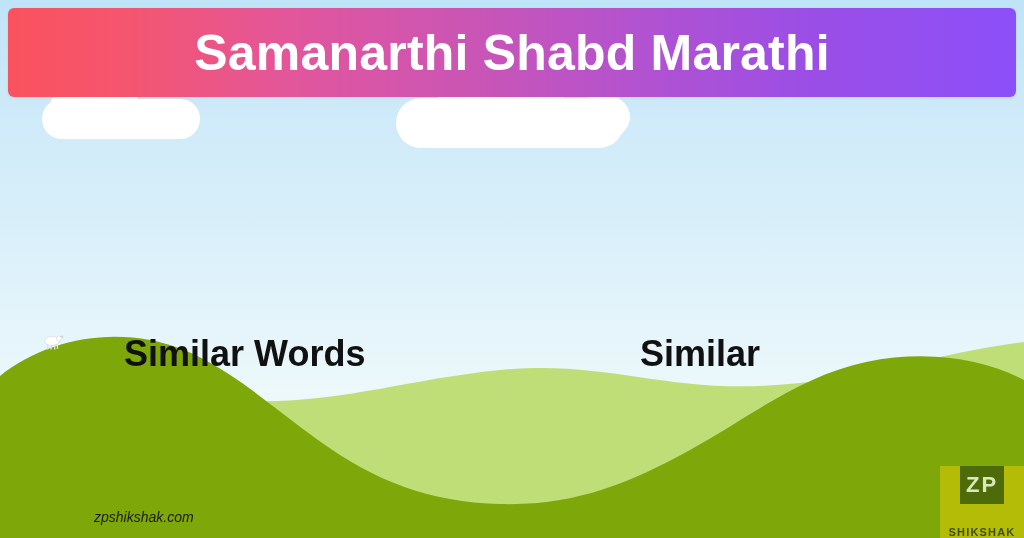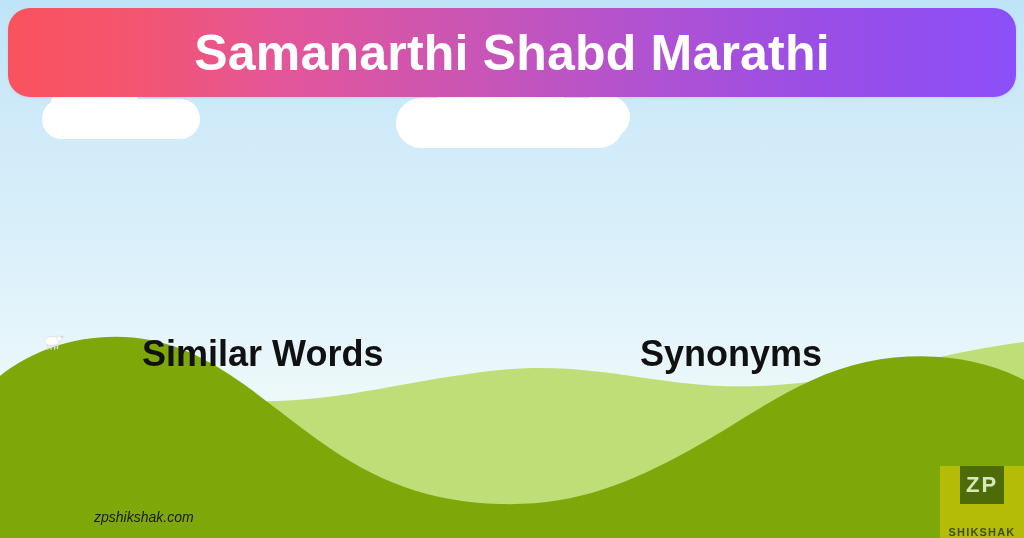--- a/index.html
+++ b/index.html
@@ -68,21 +68,21 @@
     height: 46px;
     background: #ffffff;
     border-radius: 50%;
   }
 
   
   .banner {
     position: absolute;
     left: 8px;
     width: 1008px;
-    border-radius: 22px;
+    border-radius: 6px;
     display: flex;
     align-items: center;
     justify-content: center;
     background: linear-gradient(90deg,
         #fa525e 0%,
         #f4556f 12%,
         #e2569b 28%,
         #c755b8 48%,
         #b052d2 64%,
         #9a4ee6 80%,
@@ -123,21 +123,21 @@
   }
 
   
   .label {
     position: absolute;
     color: #111111;
     font-size: 36px;
     font-weight: bold;
     white-space: nowrap;
   }
-  .label-similar { left: 142px; top: 333px; }
+  .label-similar { left: 124px; top: 333px; }
   .label-synonyms { left: 640px; top: 333px; }
 
   .watermark {
     position: absolute;
     left: 94px;
     top: 509px;
     color: #1a1a1a;
     font-size: 14px;
     font-weight: normal;
     font-style: italic;
@@ -213,21 +213,21 @@
     <rect x="13" y="11.6" width="1.3" height="5" fill="#e0e0e0"></rect>
     <rect x="15.8" y="11.6" width="1.3" height="4.4" fill="#e0e0e0"></rect>
   </svg>
 
   <div class="banner banner-title">
     <span class="txt">Samanarthi Shabd Marathi</span>
   </div>
 
 
   <div class="label label-similar">Similar Words</div>
-  <div class="label label-synonyms">Synonyms</div>
+  <div class="label label-synonyms">Similar</div>
 
   <div class="watermark">zpshikshak.com</div>
 
   <div class="logo">
     <div class="logo-mark">
       <span class="logo-mark-text">ZP</span>
     </div>
     <div class="logo-word">SHIKSHAK</div>
   </div>
 

